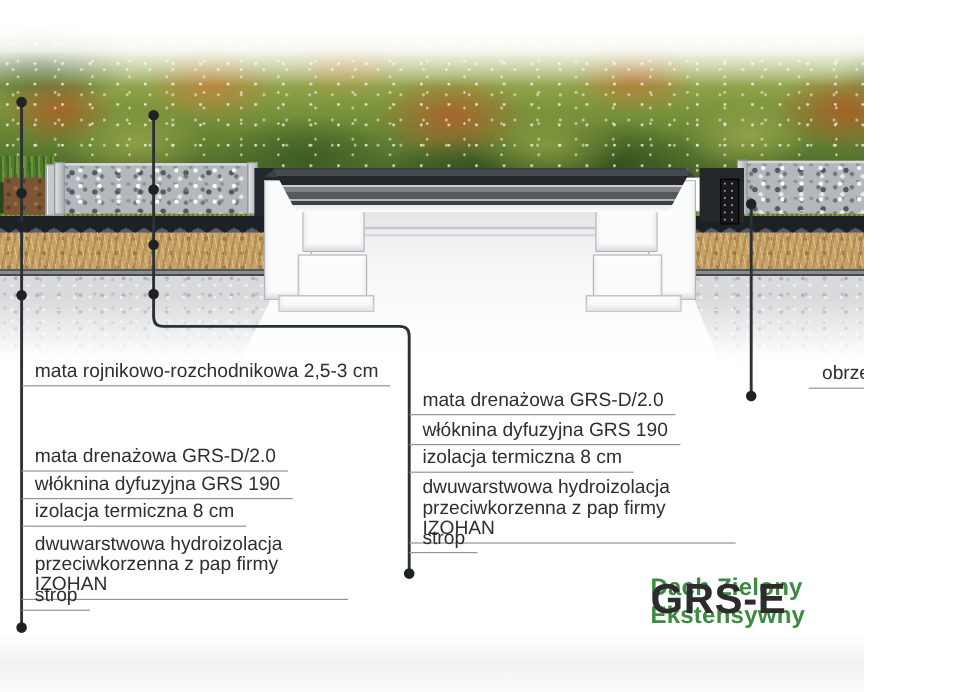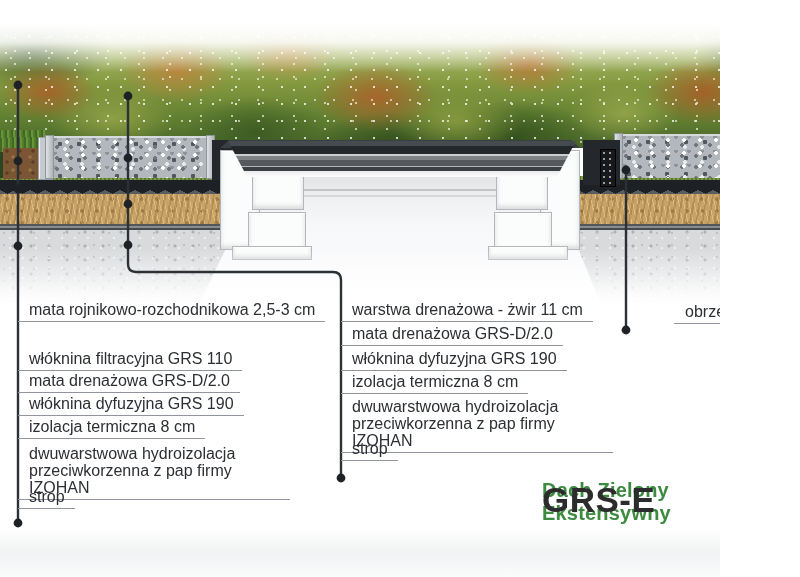--- a/index.html
+++ b/index.html
@@ -230,28 +230,26 @@
         <circle cx="128" cy="158" r="4.4"></circle>
       <circle cx="128" cy="204" r="4.4"></circle>
         <circle cx="128" cy="245" r="4.4"></circle>
       <circle cx="341" cy="478" r="4.4"></circle>
       <circle cx="626" cy="170" r="4.4"></circle>
         <circle cx="626" cy="330" r="4.4"></circle>
     </g>
   </svg>
 
   <div class="lbl L1">mata rojnikowo-rozchodnikowa 2,5-3 cm</div>
-  <div class="lbl L3">włóknina filtracyjna GRS 110</div>
   <div class="lbl L4">mata drenażowa GRS-D/2.0</div>
   <div class="lbl L5">włóknina dyfuzyjna GRS 190</div>
   <div class="lbl L6">izolacja termiczna 8 cm</div>
   <div class="lbl wrap L7">dwuwarstwowa hydroizolacja przeciwkorzenna z pap firmy IZOHAN</div>
   <div class="lbl L8">strop</div>
 
-  <div class="lbl M1">warstwa drenażowa - żwir 11 cm</div>
   <div class="lbl M2">mata drenażowa GRS-D/2.0</div>
   <div class="lbl M3">włóknina dyfuzyjna GRS 190</div>
   <div class="lbl M4">izolacja termiczna 8 cm</div>
   <div class="lbl wrap M5">dwuwarstwowa hydroizolacja przeciwkorzenna z pap firmy IZOHAN</div>
   <div class="lbl M6">strop</div>
 
   <div class="lbl R1">obrzeże GRS-O</div>
 
   <div class="title-block">
     <div class="title-green">Dach Zielony Ekstensywny</div>

